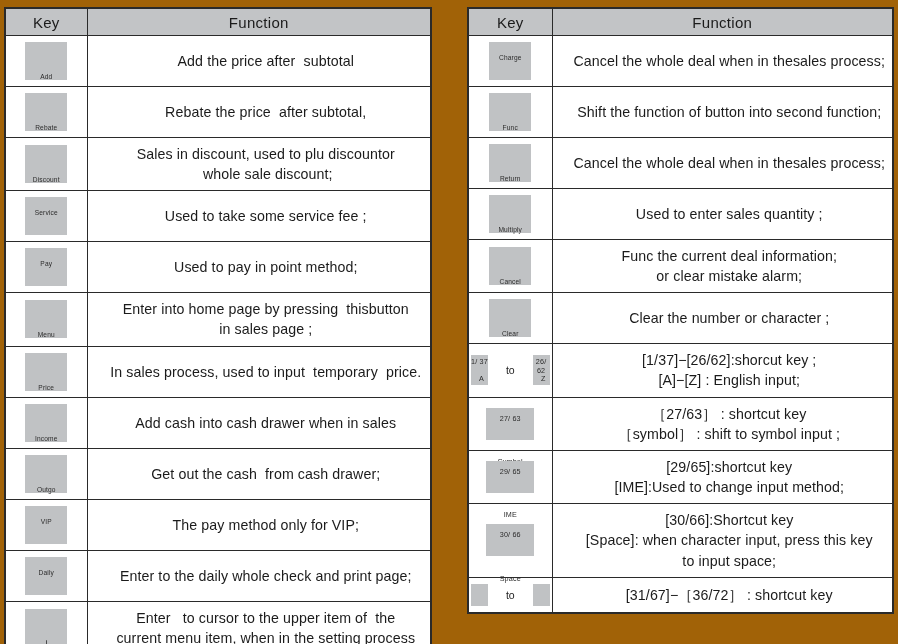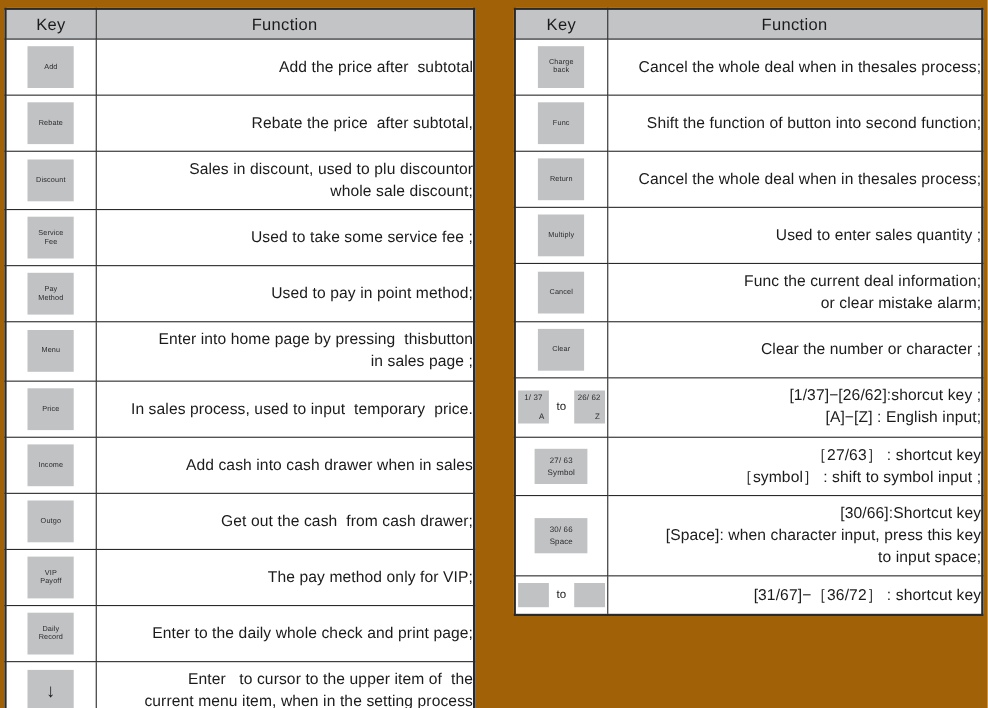--- a/index.html
+++ b/index.html
@@ -44,21 +44,21 @@
   }
   .col-key   { width: 82px; }
   .col-func  { width: auto; }
   #table-right .col-key { width: 84px; }
 
   td.cell-key {
     text-align: center;
     padding: 6px 2px;
   }
   td.cell-func {
-    text-align: right;
+    text-align: center;
     padding: 6px 0 6px 14px;
     font-size: 14.2px;
     color: #1b1b1b;
     line-height: 1.42;
     letter-spacing: 0.1px;
     margin-left: 32px;
   }
   td.cell-func .line { display: block; white-space: pre; }
 
   
@@ -74,21 +74,21 @@
     letter-spacing: 0.15px;
     position: relative;
     vertical-align: middle;
   }
   .keycap .kc-inner {
     position: absolute;
     left: 0; right: 0;
     top: 50%;
     transform: translateY(-50%);
   }
-  .keycap .kc-inner span { display: block; }
+  .keycap .kc-inner span { display: block; margin-top: 32px; }
 
   
   .keycap.arrow .kc-inner {
     font-size: 17px;
     color: #1b1b1b;
     line-height: 1;
   }
 
   
   .keycap.dual {
@@ -117,21 +117,21 @@
   
   .keycap.small {
     width: 36px;
     height: 22px;
   }
 
   .range-wrap {
     display: flex;
     align-items: center;
     justify-content: flex-end;
-    gap: 7px;
+    gap: 18px;
   }
   .range-wrap .to-label {
     font-size: 10.5px;
     color: #1b1b1b;
   }
 </style>
 </head>
 <body>
 
 <div id="page">
@@ -340,20 +340,30 @@
                 <span>27/ 63</span>
                 <span>Symbol</span>
               </div></div></td>
           <td class="cell-func">
             <span class="line">［27/63］ : shortcut key</span>
             <span class="line">［symbol］ : shift to symbol input ;</span>
           </td>
         </tr>
         <tr>
           <td class="cell-key"><div class="keycap stack"><div class="kc-inner">
+                <span>29/ 65</span>
+                <span>IME</span>
+              </div></div></td>
+          <td class="cell-func">
+            <span class="line">[29/65]:shortcut key</span>
+            <span class="line">[IME]:Used to change input method;</span>
+          </td>
+        </tr>
+        <tr>
+          <td class="cell-key"><div class="keycap stack"><div class="kc-inner">
                 <span>30/ 66</span>
                 <span>Space</span>
               </div></div></td>
           <td class="cell-func">
             <span class="line">[30/66]:Shortcut key</span>
             <span class="line">[Space]: when character input, press this key</span>
             <span class="line">to input space;</span>
           </td>
         </tr>
         <tr>

